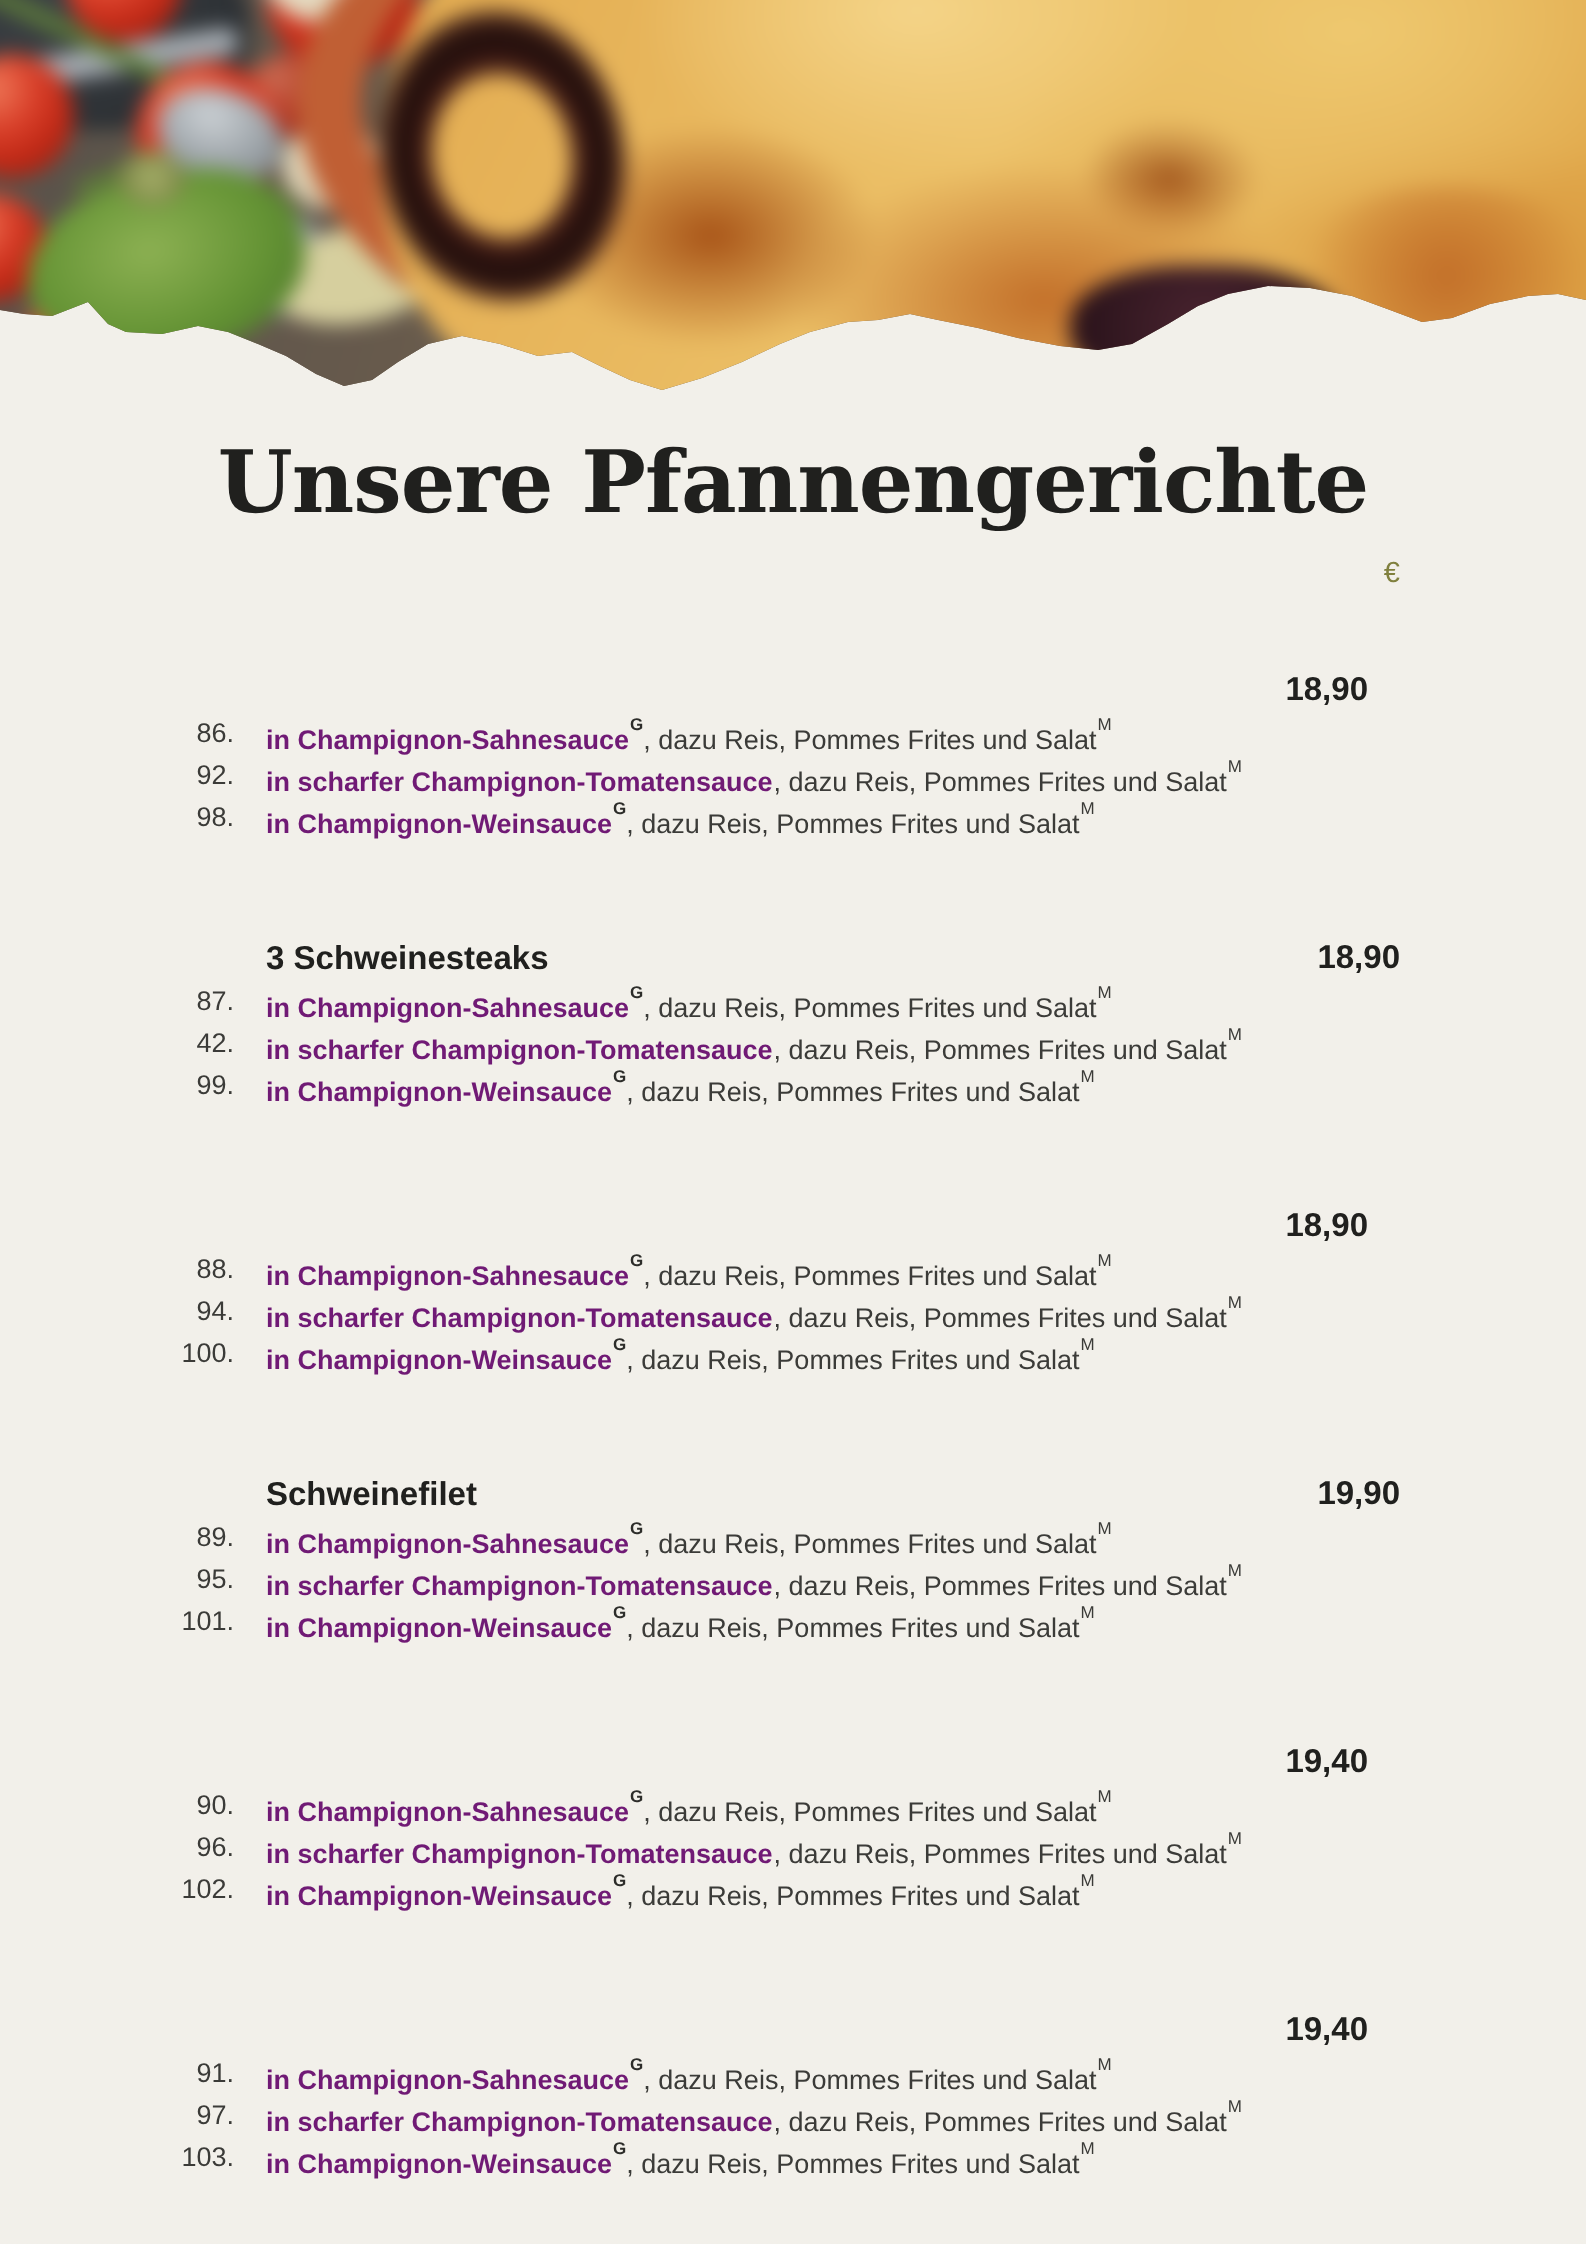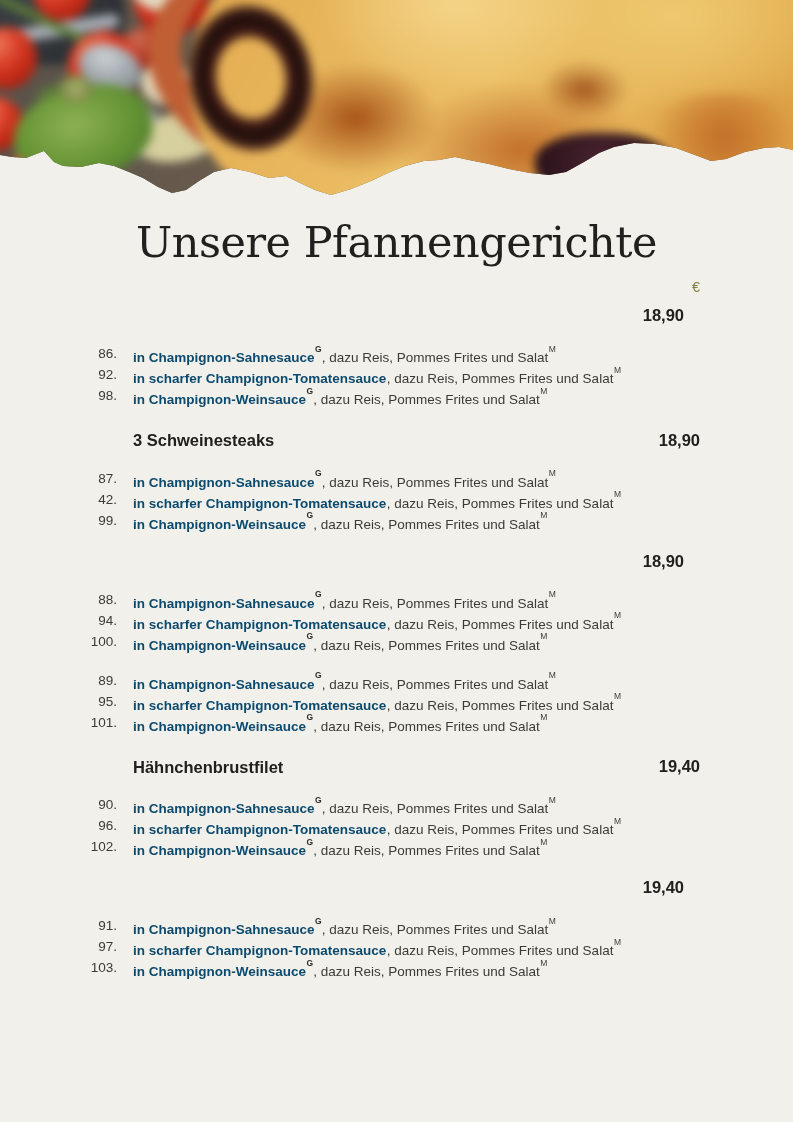--- a/index.html
+++ b/index.html
@@ -79,38 +79,38 @@
     background:radial-gradient(circle,#c3702a 0%,rgba(195,112,42,0) 75%);}
   .pot-bottom{left:560px;top:158px;width:135px;height:62px;border-radius:45%;
     background:radial-gradient(circle,#4a2430 0%,#2c141c 80%);}
   .handle{left:208px;top:22px;width:136px;height:162px;transform:rotate(-10deg);
     background:radial-gradient(closest-side,rgba(0,0,0,0) 48%,#4a1f18 54%,#1c0c0a 72%,#47231a 86%,rgba(0,0,0,0) 93%);}
 
   
   .title{
     margin-top:19px;text-align:center;
     font-family:"DejaVu Serif","Liberation Serif",serif;
-    font-weight:400;font-size:43px;line-height:46px;color:var(--ink);
+    font-weight:700;font-size:43px;line-height:46px;color:var(--ink);
     letter-spacing:-0.5px;
   }
   .subtitle{margin-top:13px;text-align:center;color:var(--olive);
     font-size:15px;line-height:19px;font-weight:400;}
   .menu{margin:0 93px 0 0;}
   .euro-row{margin-top:9px;text-align:right;color:var(--olive);font-size:14.5px;line-height:18px;}
   .menu-section{margin-top:17px;}
   .menu-section:first-child{margin-top:8px;}
   .section-header{display:grid;grid-template-columns:117px 1fr auto;column-gap:16px;
     align-items:baseline;line-height:23px;}
   .section-name{font-weight:700;font-size:16.5px;color:var(--ink);}
-  .section-price{font-weight:700;font-size:16.5px;color:var(--ink);text-align:right;}
-  .section-items{margin-top:18px;}
+  .section-price{font-weight:700;font-size:16.5px;color:var(--ink);text-align:right;margin-top:30px;}
+  .section-items{margin-top:1px;}
   .menu-item{display:grid;grid-template-columns:117px 1fr;column-gap:16px;line-height:17.5px;}
   .item-number{text-align:right;font-size:13.5px;color:var(--text);}
   .item-text{font-size:13.5px;color:var(--text);}
-  .item-sauce{font-weight:700;color:#0c4a6e;}
+  .item-sauce{font-weight:700;color:#701a75;}
   .sup{font-size:8.5px;position:relative;top:-4.5px;margin-left:0.5px;}
   .bold-sup{font-weight:700;color:#2d2d2a;}
 </style>
 </head>
 <body>
 
 <div class="page">
 
   <div class="photo">
     <div class="art">
@@ -217,20 +217,25 @@
   </div>
 
   <div class="menu-item">
     <span class="item-number">100.</span>
     <span class="item-text"><span class="item-sauce">in Champignon-Weinsauce</span><sup class="sup bold-sup">G</sup><span class="item-sides">, dazu Reis, Pommes Frites und Salat</span><sup class="sup">M</sup></span>
   </div>
 </div>
   </section>
 
   <section class="menu-section">
+    <div class="section-header">
+      <span class="col-num"></span>
+      <span class="section-name"><span>Schweinefilet</span><sup class="sup bold-sup"></sup></span>
+      <span class="section-price">19,90</span>
+    </div>
     <div class="section-items">
   <div class="menu-item">
     <span class="item-number">89.</span>
     <span class="item-text"><span class="item-sauce">in Champignon-Sahnesauce</span><sup class="sup bold-sup">G</sup><span class="item-sides">, dazu Reis, Pommes Frites und Salat</span><sup class="sup">M</sup></span>
   </div>
 
   <div class="menu-item">
     <span class="item-number">95.</span>
     <span class="item-text"><span class="item-sauce">in scharfer Champignon-Tomatensauce</span><sup class="sup bold-sup"></sup><span class="item-sides">, dazu Reis, Pommes Frites und Salat</span><sup class="sup">M</sup></span>
   </div>
@@ -238,21 +243,20 @@
   <div class="menu-item">
     <span class="item-number">101.</span>
     <span class="item-text"><span class="item-sauce">in Champignon-Weinsauce</span><sup class="sup bold-sup">G</sup><span class="item-sides">, dazu Reis, Pommes Frites und Salat</span><sup class="sup">M</sup></span>
   </div>
 </div>
   </section>
 
   <section class="menu-section">
     <div class="section-header">
       <span class="col-num"></span>
-      <span class="section-name"><span>Hähnchenbrustfilet</span><sup class="sup bold-sup"></sup></span>
       <span class="section-price">19,40</span>
     </div>
     <div class="section-items">
   <div class="menu-item">
     <span class="item-number">90.</span>
     <span class="item-text"><span class="item-sauce">in Champignon-Sahnesauce</span><sup class="sup bold-sup">G</sup><span class="item-sides">, dazu Reis, Pommes Frites und Salat</span><sup class="sup">M</sup></span>
   </div>
 
   <div class="menu-item">
     <span class="item-number">96.</span>

